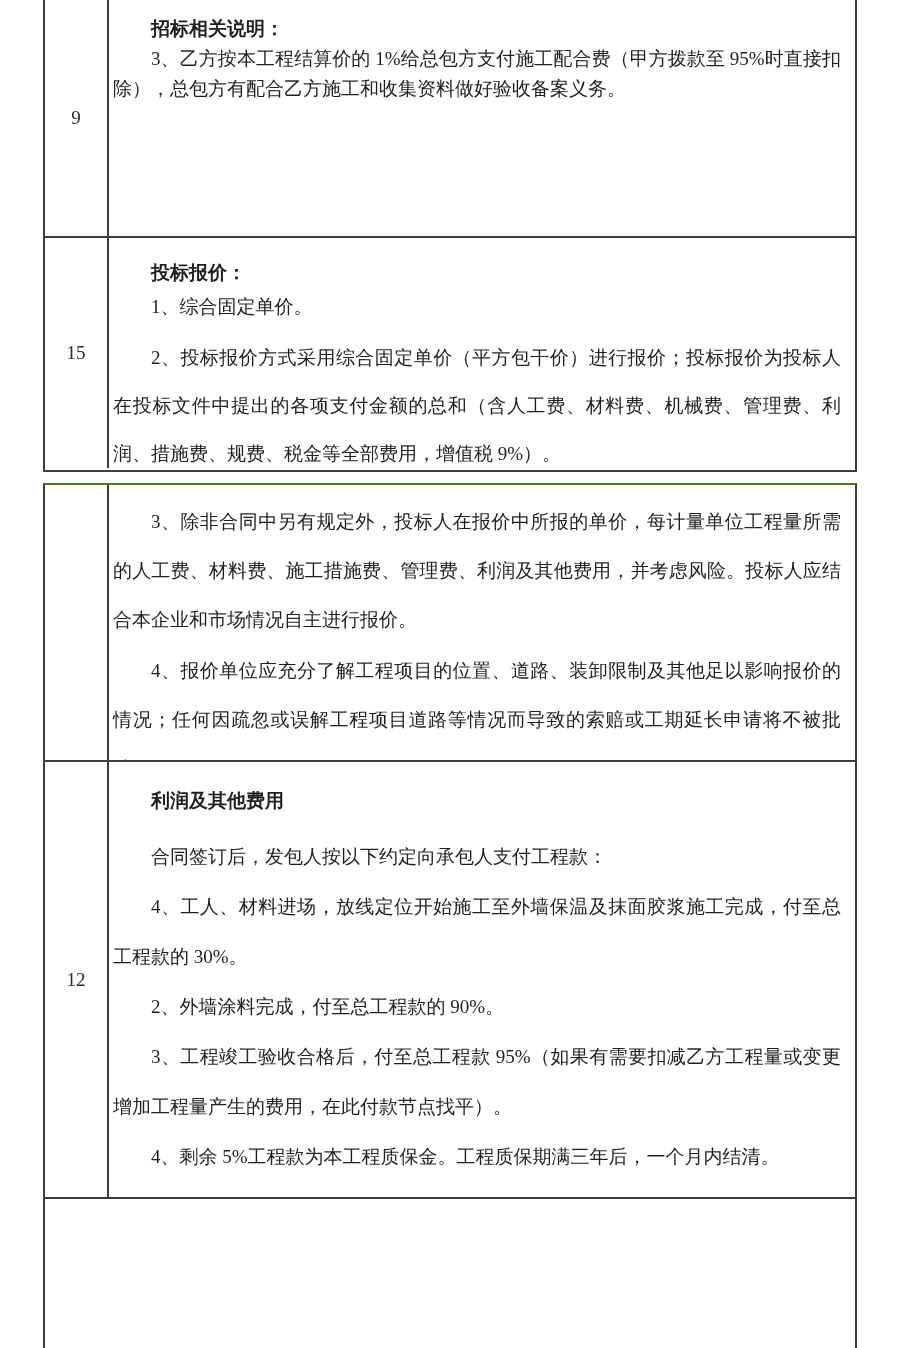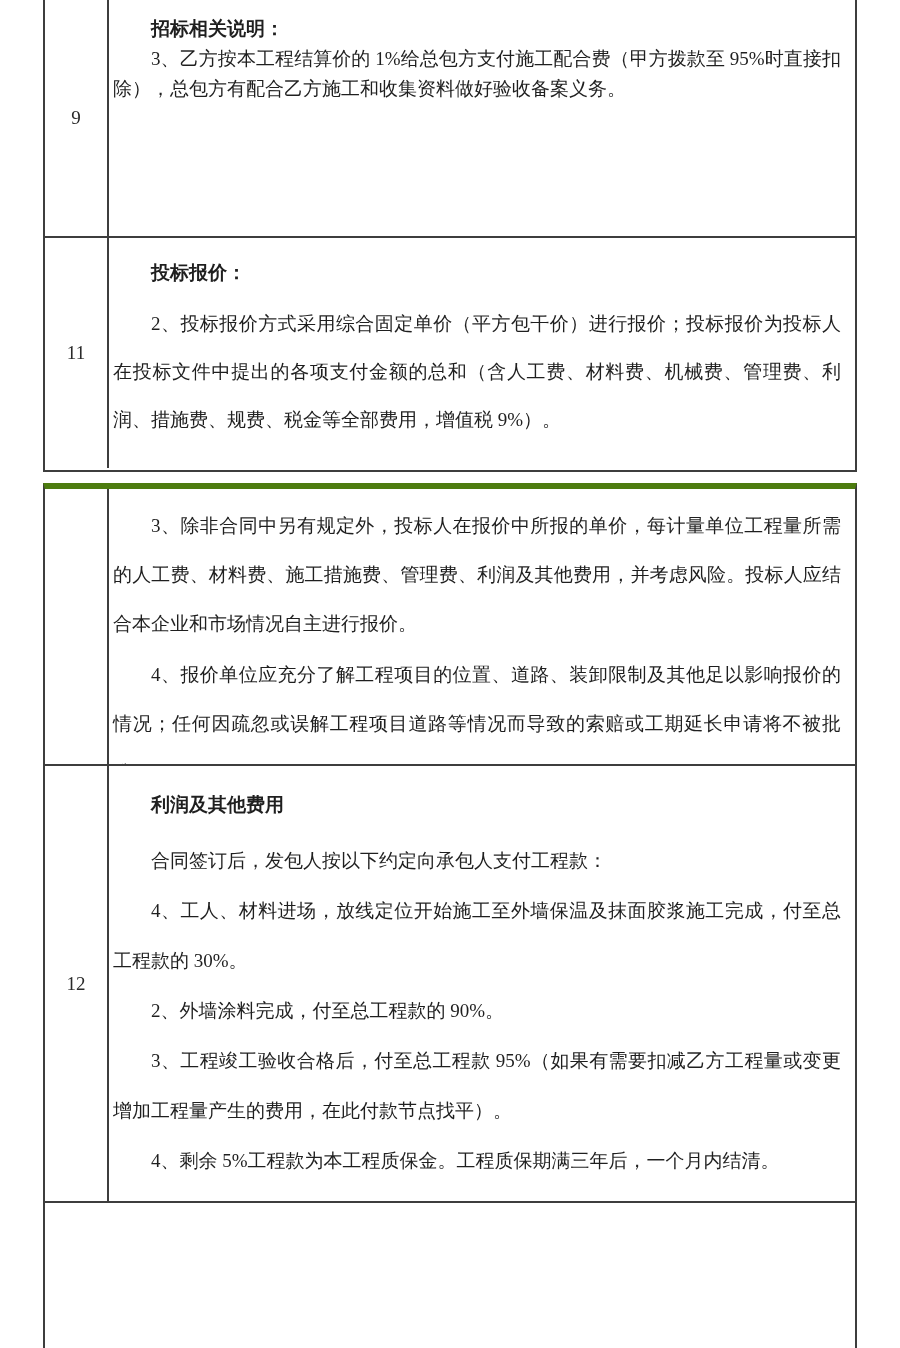--- a/index.html
+++ b/index.html
@@ -21,21 +21,21 @@
     border-right: 2px solid #3d3d3d;
   }
   .tbl-top {
     top: 0;
     height: 472px;
     border-bottom: 2px solid #3d3d3d;
   }
   .tbl-bottom {
     top: 483px;
     height: 865px;
-    border-top: 6px solid #4d7c0f;
+    border-top: 2px solid #4d7c0f;
   }
   .row { display: flex; width: 100%; }
   .row.bordered { border-bottom: 2px solid #3d3d3d; }
   .num-cell {
     width: 64px;
     flex: 0 0 64px;
     border-right: 2px solid #3d3d3d;
     display: flex;
     align-items: center;
     justify-content: center;
@@ -81,23 +81,24 @@
 
     <div class="row bordered" style="height:238px;">
       <div class="num-cell">9</div>
       <div class="content-cell">
         <p class="h r9-h">招标相关说明：</p>
         <p class="para lh30">3、乙方按本工程结算价的 1%给总包方支付施工配合费（甲方拨款至 95%时直接扣除），总包方有配合乙方施工和收集资料做好验收备案义务。</p>
       </div>
     </div>
 
     <div class="row" style="height:230px;">
-      <div class="num-cell">11</div>
+      <div class="num-cell">15</div>
       <div class="content-cell">
         <p class="h r11-h">投标报价：</p>
+        <p class="para lh30 r11-p1">1、综合固定单价。</p>
         <p class="para lh48 r11-p2">2、投标报价方式采用综合固定单价（平方包干价）进行报价；投标报价为投标人在投标文件中提出的各项支付金额的总和（含人工费、材料费、机械费、管理费、利润、措施费、规费、税金等全部费用，增值税 9%）。</p>
       </div>
     </div>
 
   </div>
 
   <div class="tbl tbl-bottom">
 
     <div class="row bordered" style="height:277px;">
       <div class="num-cell"></div>

